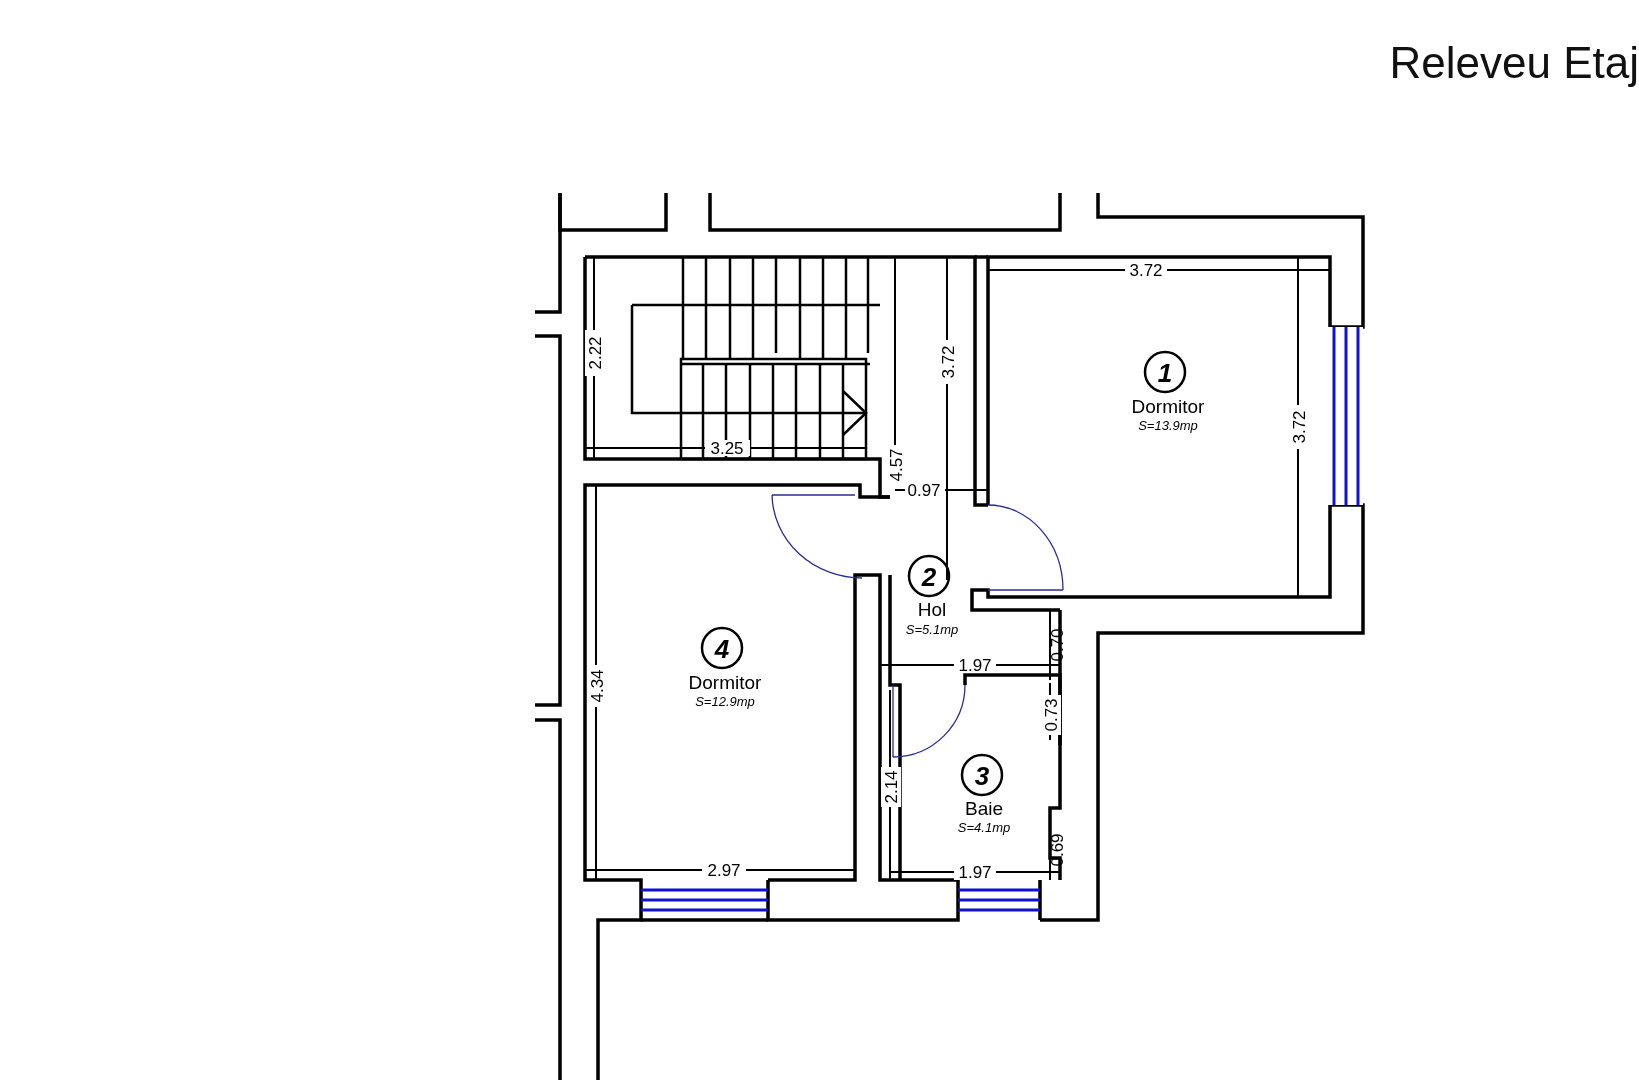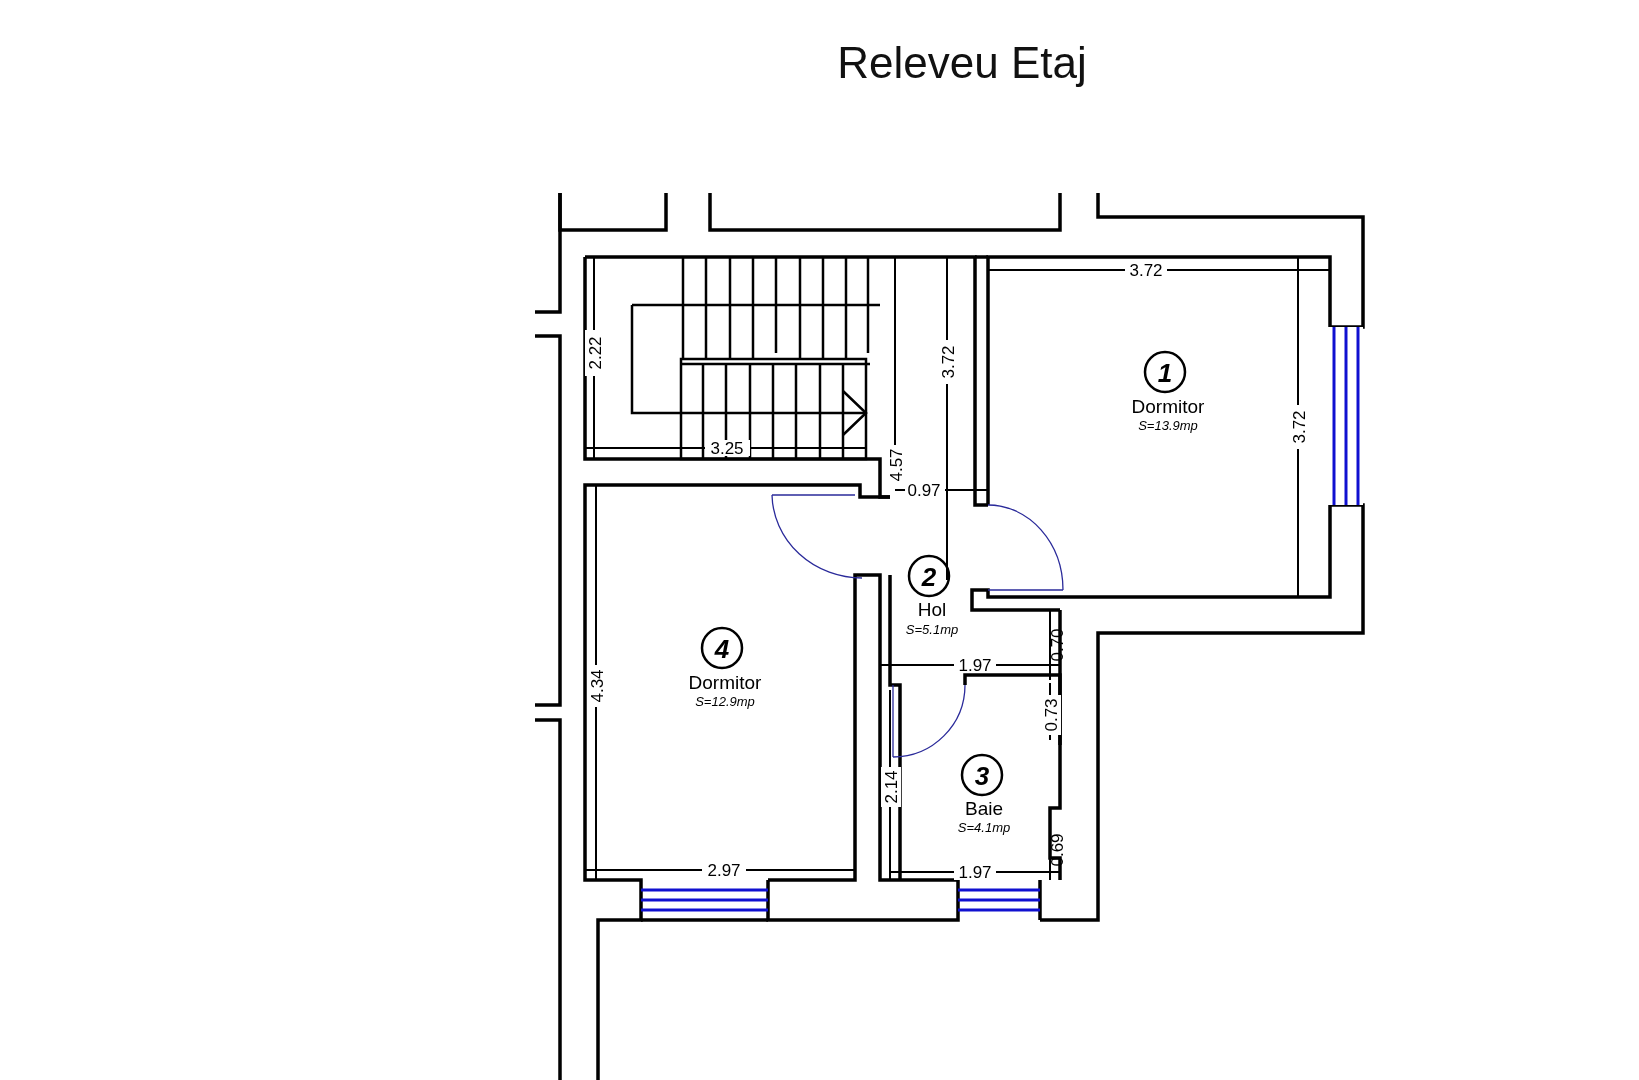--- a/index.html
+++ b/index.html
@@ -1,17 +1,17 @@
 <!DOCTYPE html>
 <html><head>
 <meta charset="utf-8">
 <style>
   html, body { margin: 0; padding: 0; background: #ffffff; }
   body { width: 1639px; height: 1080px; position: relative; overflow: hidden; font-family: "Liberation Sans", sans-serif; }
-  .title { position: absolute; left: 0; width: 1639px; top: 38px; text-align: center; font-size: 44px; color: #111; padding-left: 285px; box-sizing: border-box; }
+  .title { position: absolute; left: 0; width: 1639px; top: 38px; text-align: right; font-size: 44px; color: #111; padding-left: 285px; box-sizing: border-box; }
   svg { position: absolute; left: 0; top: 0; }
   .wall { fill: none; stroke: #000; stroke-width: 3.5; stroke-linejoin: miter; }
   .thin { fill: none; stroke: #000; stroke-width: 2.5; }
   .dim { fill: none; stroke: #000; stroke-width: 2; }
   .door { fill: none; stroke: #2a2a9a; stroke-width: 1.3; }
   .win { stroke: #1010d0; stroke-width: 3; }
   .dimtxt { font-family: "Liberation Sans", sans-serif; font-size: 17px; fill: #000; }
   .room-num { font-family: "Liberation Sans", sans-serif; font-size: 26px; font-weight: bold; font-style: italic; fill: #000; }
   .room-name { font-family: "Liberation Sans", sans-serif; font-size: 19px; fill: #000; }
   .room-area { font-family: "Liberation Sans", sans-serif; font-size: 13px; font-style: italic; fill: #000; }

